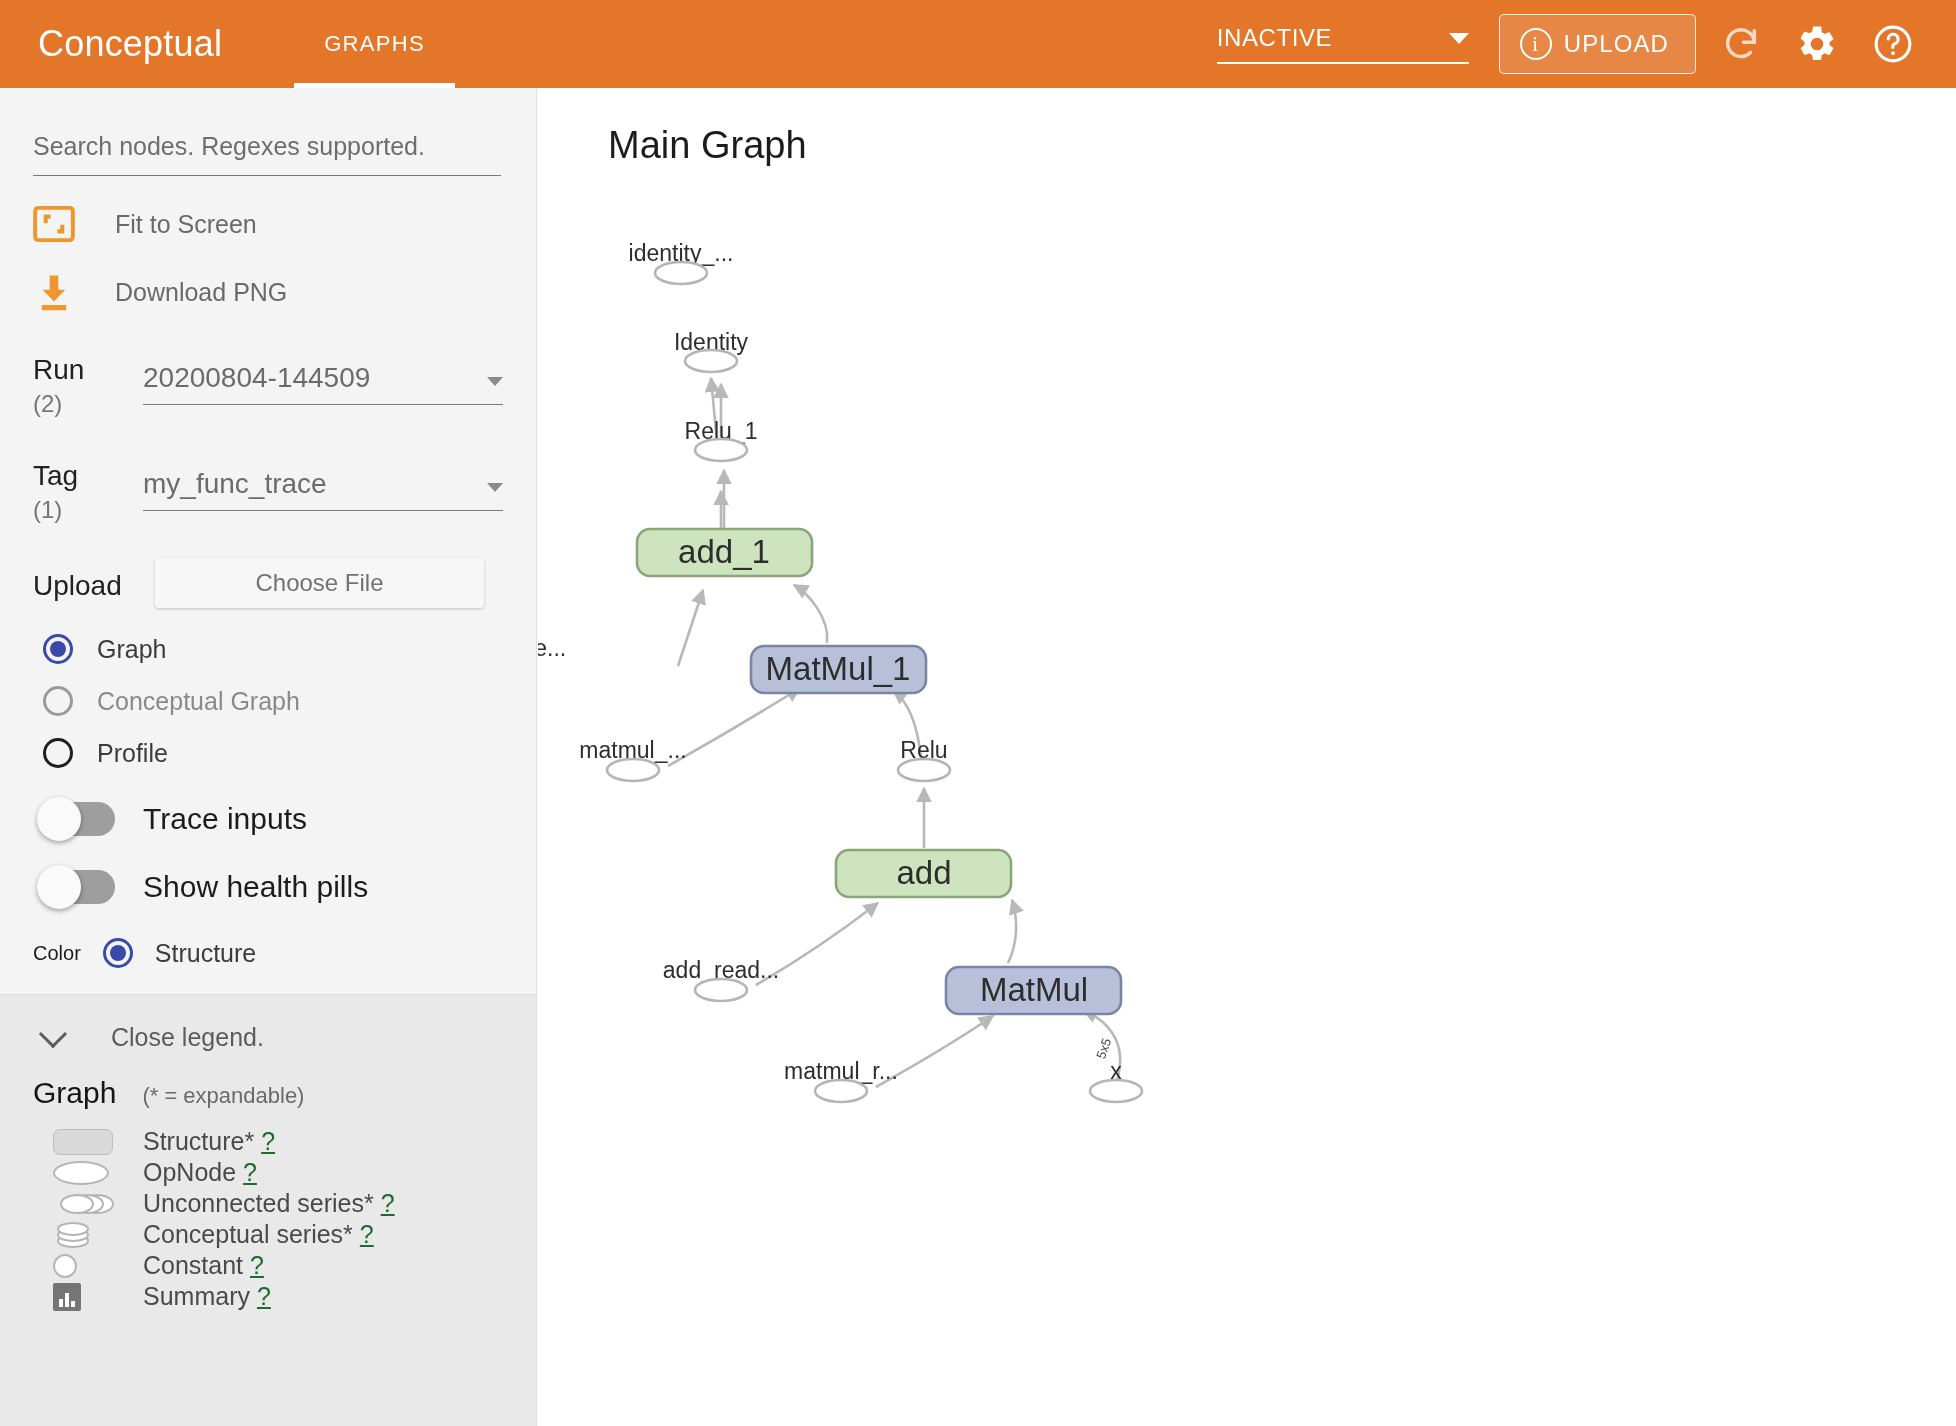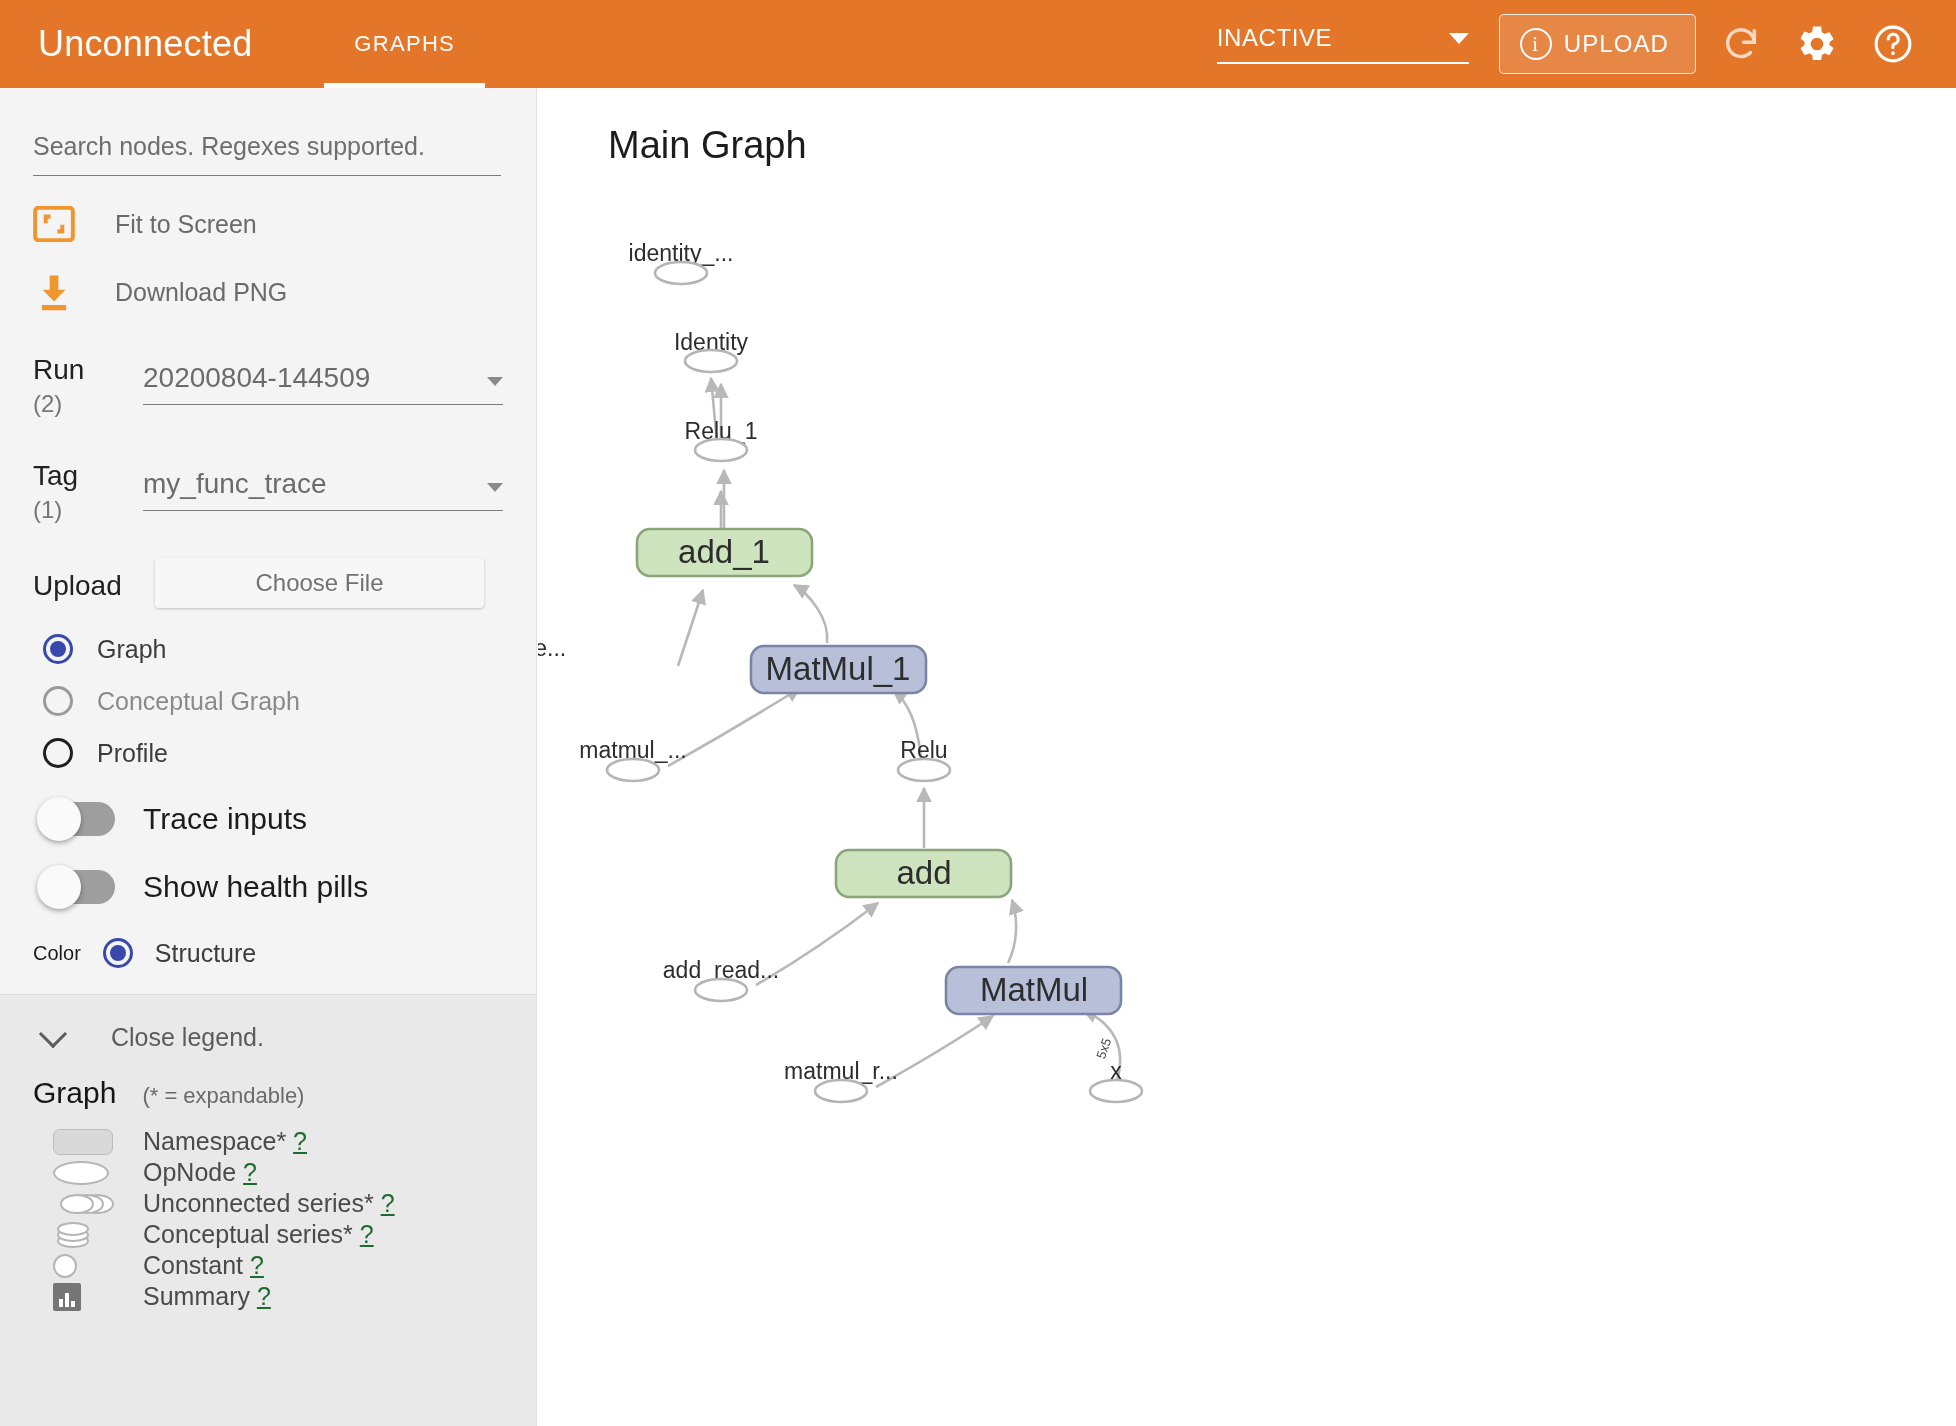--- a/index.html
+++ b/index.html
@@ -206,21 +206,21 @@
   .nodelabel-op { font-family: "Liberation Sans", sans-serif; font-size: 23px; fill: #2d2d2d; }
   .nodelabel-box { font-family: "Liberation Sans", sans-serif; font-size: 33px; fill: #2d2d2d; }
   .edgelabel { font-family: "Liberation Sans", sans-serif; font-size: 13px; fill: #444; }
 </style>
 </head>
 <body>
 
 <div id="app">
 
   <div class="topbar">
-    <div class="brand">Unconnected</div>
+    <div class="brand">Conceptual</div>
     <div class="tabs">
       <div class="tab active">GRAPHS</div>
     </div>
     <div class="topbar-right">
 
       <div class="inactive-select">
         <span class="val">INACTIVE</span>
         <span class="caret-down"></span>
       </div>
 
@@ -356,21 +356,21 @@
         <span class="lh2">(* = expandable)</span>
       </div>
 
       <div class="legend-list">
 
         <div class="legend-item">
           <span class="legend-sym">
               <span class="sym-namespace"></span>
             </span>
           <span class="legend-txt">
-            <span>Namespace*</span>
+            <span>Structure*</span>
             <span class="qmark">?</span>
           </span>
         </div>
 
         <div class="legend-item">
           <span class="legend-sym">
               <span class="sym-opnode"></span>
             </span>
           <span class="legend-txt">
             <span>OpNode</span>

